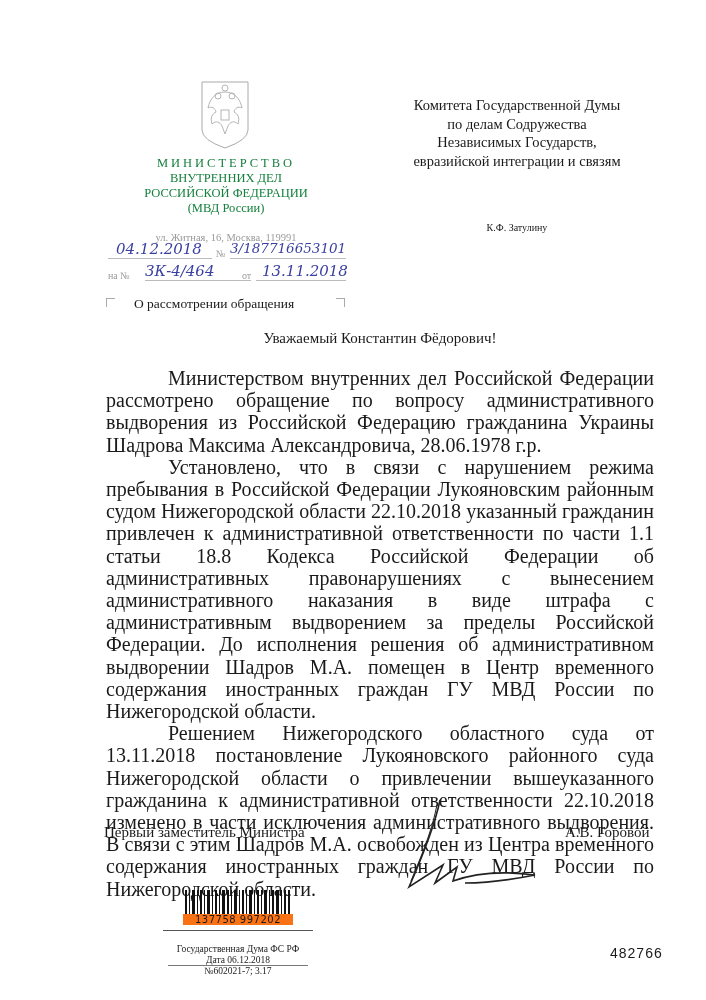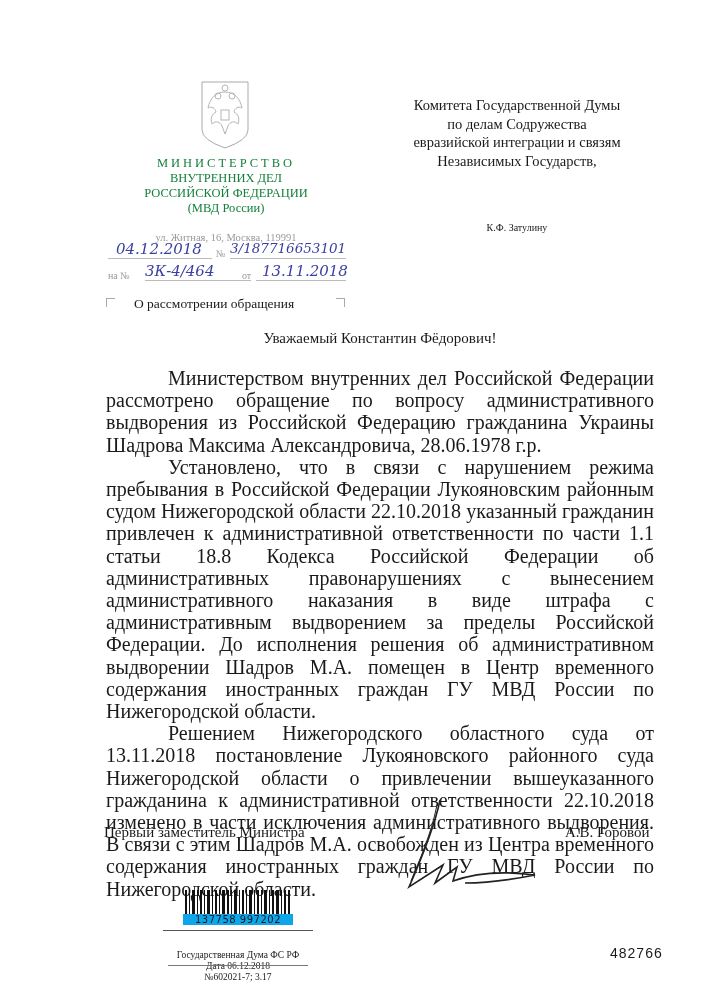--- a/index.html
+++ b/index.html
@@ -17,22 +17,22 @@
   .corner { position:absolute; width:8px; height:8px; border-color:#aaaaaa; border-style:solid; }
   .addressee { left:372px; top:96px; width:290px; text-align:center; font-size:14.5px; line-height:18.5px; }
   .addr-name { left:372px; top:222px; width:290px; text-align:center; font-size:10px; }
   .salute { left:100px; top:330px; width:560px; text-align:center; font-size:15px; }
   .body { left:106px; top:367px; width:548px; font-size:20px; line-height:22.2px; text-align:justify; }
   .body p { margin:0 0 0 0; text-indent:62px; }
   .sig-title { left:104px; top:824px; font-size:15px; }
   .sig-name { left:565px; top:824px; font-size:15px; }
   .signature { left:395px; top:795px; width:170px; height:100px; }
   .barcode { left:183px; top:890px; width:110px; height:30px; }
-  .barcode-num { left:183px; top:914px; width:110px; text-align:center; font-family:"DejaVu Sans", sans-serif; font-size:10px; letter-spacing:0.5px; background:#0ea5e9; }
-  .stamp { left:163px; top:930px; width:150px; text-align:center; font-size:9.5px; line-height:11px; border-top:1px solid #555; padding-top:19px; }
+  .barcode-num { left:183px; top:914px; width:110px; text-align:center; font-family:"DejaVu Sans", sans-serif; font-size:10px; letter-spacing:0.5px; background:#f97316; }
+  .stamp { left:163px; top:930px; width:150px; text-align:center; font-size:9.5px; line-height:11px; border-top:1px solid #555; padding-top:13px; }
   .stamp-bottom { left:168px; top:965px; width:140px; border-top:1px solid #777; }
   .docnum { left:610px; top:945px; font-family:Liberation Sans, sans-serif; font-size:14px; letter-spacing:1px; }
 </style>
 </head>
 <body>
 
 <svg class="abs emblem" viewBox="0 0 74 74">
   <path d="M14 4 H60 V52 Q60 62 37 70 Q14 62 14 52 Z" fill="none" stroke="#aaa" stroke-width="1"></path>
   <path d="M37 14 C28 14 22 20 20 30 C24 28 27 30 28 34 C24 36 22 40 24 46 C28 42 32 44 34 48 L37 56 L40 48 C42 44 46 42 50 46 C52 40 50 36 46 34 C47 30 50 28 54 30 C52 20 46 14 37 14 Z" fill="none" stroke="#b5b5b5" stroke-width="1"></path>
   <circle cx="30" cy="18" r="3" fill="none" stroke="#b5b5b5"></circle>
@@ -66,22 +66,22 @@
   <span class="hand" style="position:absolute;left:6px;top:0;">13.11.2018</span>
 </div>
 
 <span class="corner" style="left:106px;top:298px;border-width:1px 0 0 1px;"></span>
 <span class="corner" style="left:336px;top:298px;border-width:1px 1px 0 0;"></span>
 <div class="abs subject">О рассмотрении обращения</div>
 
 <div class="abs addressee">
   <div>Комитета Государственной Думы</div>
   <div>по делам Содружества</div>
+  <div>Независимых Государств,</div>
   <div>евразийской интеграции и связям</div>
-  <div>Независимых Государств,</div>
 </div>
 <div class="abs addr-name">К.Ф. Затулину</div>
 
 <div class="abs salute">Уважаемый Константин Фёдорович!</div>
 <div class="abs body">
   <p>Министерством внутренних дел Российской Федерации рассмотрено обращение по вопросу административного выдворения из Российской Федерацию гражданина Украины Шадрова Максима Александровича, 28.06.1978 г.р.</p>
   <p>Установлено, что в связи с нарушением режима пребывания в Российской Федерации Лукояновским районным судом Нижегородской области 22.10.2018 указанный гражданин привлечен к административной ответственности по части 1.1 статьи 18.8 Кодекса Российской Федерации об административных правонарушениях с вынесением административного наказания в виде штрафа с административным выдворением за пределы Российской Федерации. До исполнения решения об административном выдворении Шадров М.А. помещен в Центр временного содержания иностранных граждан ГУ МВД России по Нижегородской области.</p>
   <p>Решением Нижегородского областного суда от 13.11.2018 постановление Лукояновского районного суда Нижегородской области о привлечении вышеуказанного гражданина к административной ответственности 22.10.2018 изменено в части исключения административного выдворения. В связи с этим Шадров М.А. освобожден из Центра временного содержания иностранных граждан ГУ МВД России по Нижегородской области.</p>
 </div>
 

